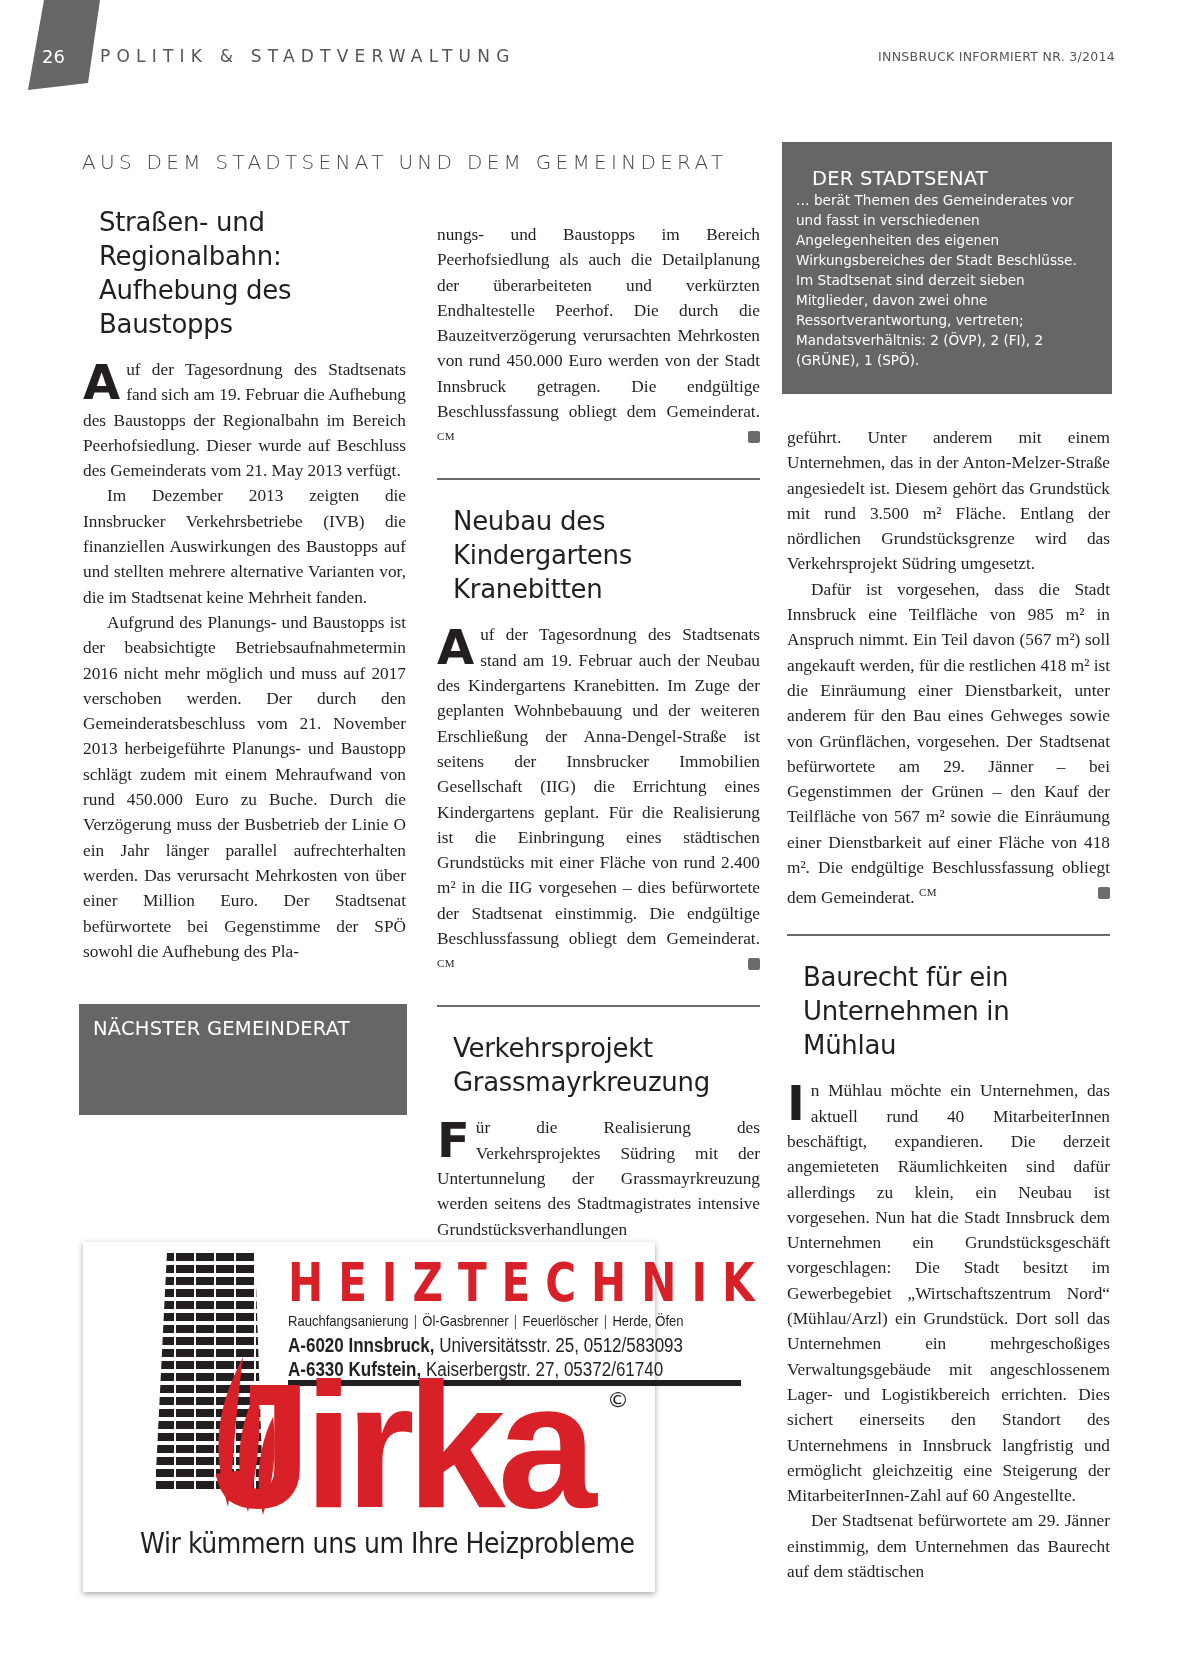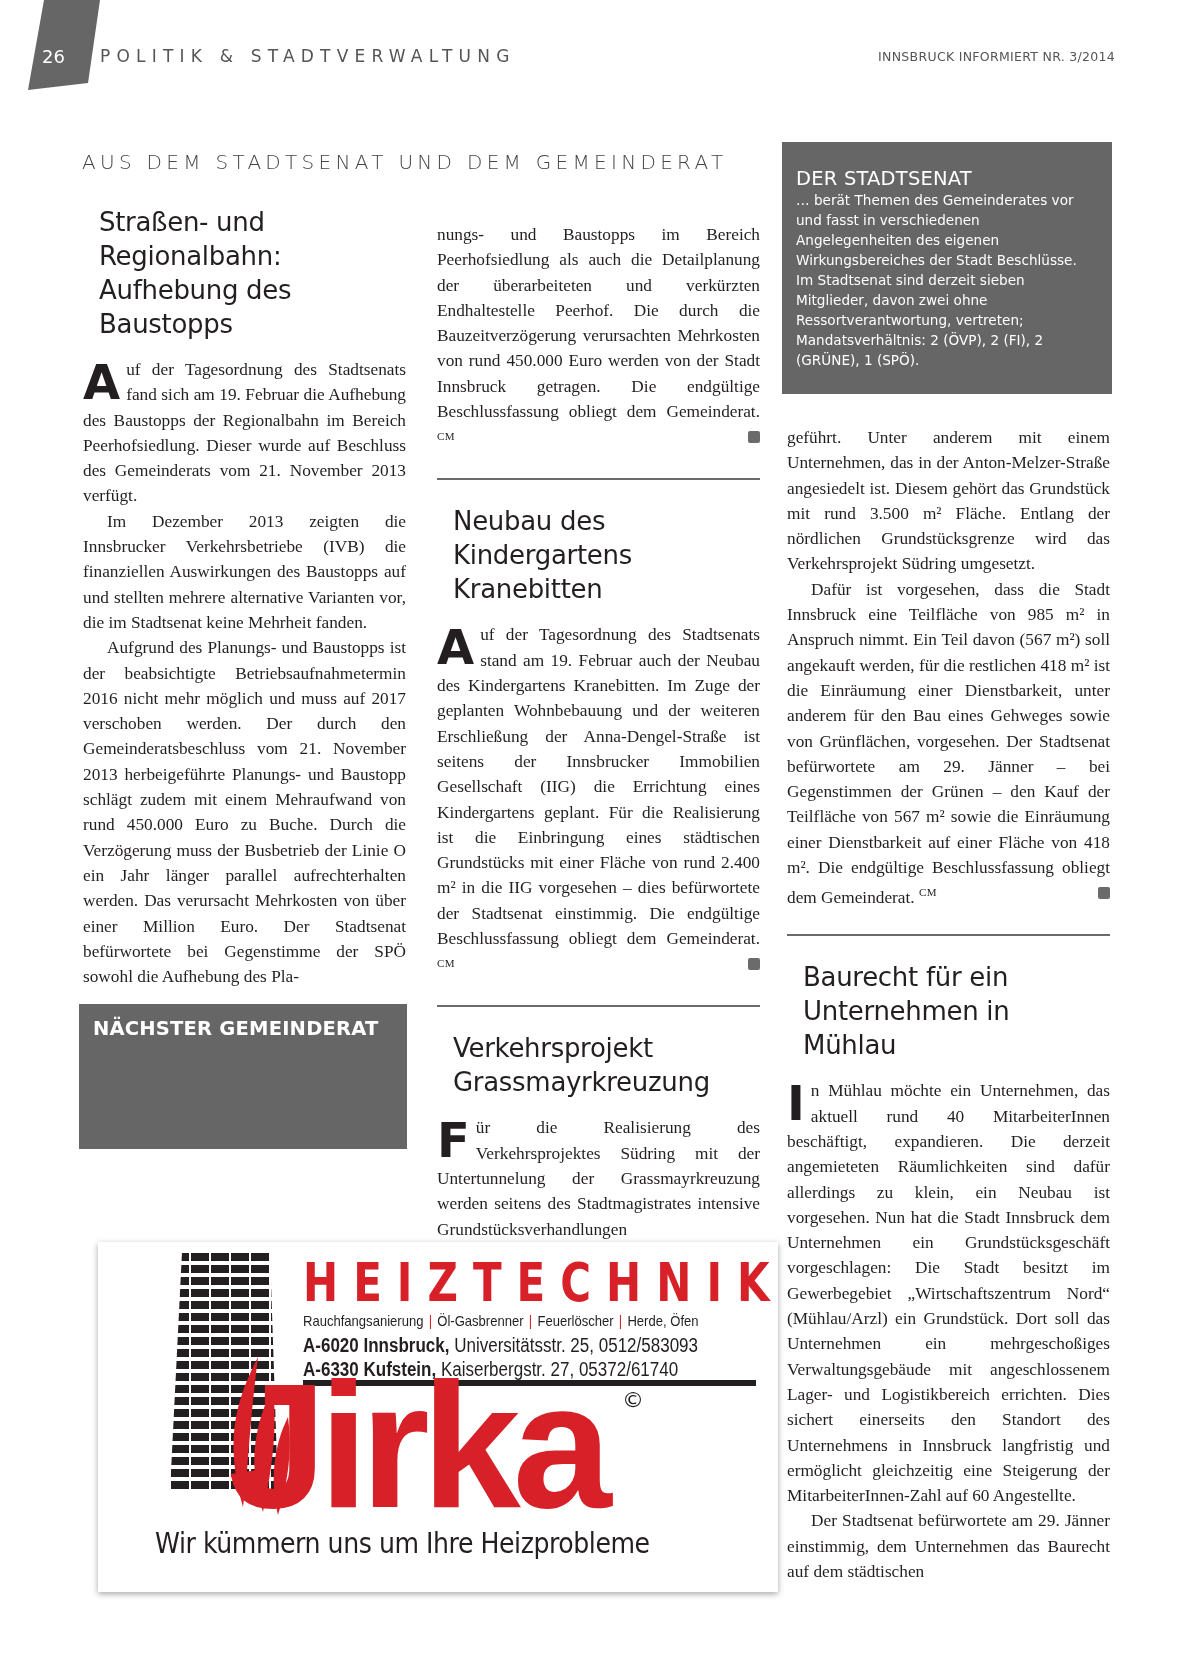--- a/index.html
+++ b/index.html
@@ -25,21 +25,21 @@
   .sig { font-size: 11px; vertical-align: super; letter-spacing: 0.5px; }
   .endmark { display: inline-block; float: right; width: 12px; height: 12px; background: #6b6b6b; border-radius: 2px; margin-top: 7px; }
   .rule { border: 0; border-top: 2px solid #6b6b6b; margin: 24px 0 24px 0; height: 0; }
 
   
   .infobox { position: absolute; background: #666666; color: #ffffff; padding: 14px 14px 18px 14px; box-sizing: border-box; }
   .infobox .box-title { font-family: "DejaVu Sans", sans-serif; font-size: 19.5px; line-height: 22px; letter-spacing: 0.2px; }
   .infobox .box-text { font-family: "DejaVu Sans", sans-serif; font-size: 13.6px; line-height: 20px; }
 
   
-  .ad { position: absolute; left: 98px; top: 1242px; width: 680px; height: 350px; background: #fff; box-shadow: 0 2px 6px rgba(0,0,0,0.35); }
+  .ad { position: absolute; left: 83px; top: 1242px; width: 572px; height: 350px; background: #fff; box-shadow: 0 2px 6px rgba(0,0,0,0.35); }
   .ad-title { position: absolute; left: 205px; top: 10px; font-family: "DejaVu Sans", sans-serif; font-weight: bold; font-size: 42px; letter-spacing: 15px; color: #d72027; transform: scaleY(1.25); transform-origin: top left; }
   .ad-services { position: absolute; left: 205px; top: 70px; font-family: "Liberation Sans", sans-serif; font-size: 15px; color: #231f20; transform: scaleX(0.87); transform-origin: left; white-space: nowrap; }
   .ad-services .sep { color: #d72027; padding: 0 6px; }
   .ad-addr { position: absolute; left: 205px; font-family: "Liberation Sans", sans-serif; font-size: 20px; color: #231f20; transform: scaleX(0.85); transform-origin: left; white-space: nowrap; }
   .ad-addr b { font-weight: bold; }
   .ad-bar { position: absolute; left: 205px; top: 138px; width: 453px; height: 6px; background: #231f20; }
   .ad-brand { position: absolute; left: 130px; top: 115px; font-family: "Liberation Sans", sans-serif; font-weight: bold; font-size: 178px; letter-spacing: -8px; color: #d72027; line-height: 1; text-align: center; }
   .ad-copy { position: absolute; left: 524px; top: 145px; font-family: "DejaVu Sans", sans-serif; font-size: 22px; color: #231f20; }
   .ad-slogan { position: absolute; left: 57px; top: 285px; font-family: "DejaVu Sans", sans-serif; font-size: 28px; color: #231f20; letter-spacing: -0.5px; transform: scaleX(0.9); transform-origin: left; white-space: nowrap; }
 </style>
@@ -49,41 +49,41 @@
 <svg class="page-tab" viewBox="0 0 72 90">
   <polygon points="16,0 72,0 60,83 0,90" fill="#666666"></polygon>
 </svg>
 <div class="page-num">26</div>
 <div class="section-title">POLITIK &amp; STADTVERWALTUNG</div>
 <div class="issue">INNSBRUCK INFORMIERT NR. 3/2014</div>
 <div class="main-heading">AUS DEM STADTSENAT UND DEM GEMEINDERAT</div>
 
 <div class="col col1" style="top:205px;">
   <h2 class="art-title">Straßen- und Regionalbahn: Aufhebung des Baustopps</h2>
-  <p class="body"><span class="dropcap">A</span><span>uf der Tagesordnung des Stadtsenats fand sich am 19. Februar die Aufhebung des Baustopps der Regionalbahn im Bereich Peerhofsiedlung. Dieser wurde auf Beschluss des Gemeinderats vom 21. November 2013 verfügt.</span></p>
+  <p class="body"><span class="dropcap">A</span><span>uf der Tagesordnung des Stadtsenats fand sich am 19. Februar die Aufhebung des Baustopps der Regionalbahn im Bereich Peerhofsiedlung. Dieser wurde auf Beschluss des Gemeinderats vom 21. May 2013 verfügt.</span></p>
   <p class="body indent">Im Dezember 2013 zeigten die Innsbrucker Verkehrsbetriebe (IVB) die finanziellen Auswirkungen des Baustopps auf und stellten mehrere alternative Varianten vor, die im Stadtsenat keine Mehrheit fanden.</p>
   <p class="body indent">Aufgrund des Planungs- und Baustopps ist der beabsichtigte Betriebsaufnahmetermin 2016 nicht mehr möglich und muss auf 2017 verschoben werden. Der durch den Gemeinderatsbeschluss vom 21. November 2013 herbeigeführte Planungs- und Baustopp schlägt zudem mit einem Mehraufwand von rund 450.000 Euro zu Buche. Durch die Verzögerung muss der Busbetrieb der Linie O ein Jahr länger parallel aufrechterhalten werden. Das verursacht Mehrkosten von über einer Million Euro. Der Stadtsenat befürwortete bei Gegenstimme der SPÖ sowohl die Aufhebung des Pla-</p>
 </div>
 
-<div class="infobox" style="left:79px; top:1004px; width:328px; height:145px;font-weight:bold;">
+<div class="infobox" style="left:79px; top:1004px; width:328px; height:111px;">
   <div class="box-title">NÄCHSTER GEMEINDERAT</div>
 </div>
 
 <div class="col col2" style="top:222px;">
   <p class="body"><span>nungs- und Baustopps im Bereich Peerhofsiedlung als auch die Detailplanung der überarbeiteten und verkürzten Endhaltestelle Peerhof. Die durch die Bauzeitverzögerung verursachten Mehrkosten von rund 450.000 Euro werden von der Stadt Innsbruck getragen. Die endgültige Beschlussfassung obliegt dem Gemeinderat.</span> <span class="sig">CM</span><span class="endmark"></span></p>
   <hr class="rule">
   <h2 class="art-title">Neubau des Kindergartens Kranebitten</h2>
   <p class="body"><span class="dropcap">A</span><span>uf der Tagesordnung des Stadtsenats stand am 19. Februar auch der Neubau des Kindergartens Kranebitten. Im Zuge der geplanten Wohnbebauung und der weiteren Erschließung der Anna-Dengel-Straße ist seitens der Innsbrucker Immobilien Gesellschaft (IIG) die Errichtung eines Kindergartens geplant. Für die Realisierung ist die Einbringung eines städtischen Grundstücks mit einer Fläche von rund 2.400 m² in die IIG vorgesehen – dies befürwortete der Stadtsenat einstimmig. Die endgültige Beschlussfassung obliegt dem Gemeinderat.</span> <span class="sig">CM</span><span class="endmark"></span></p>
   <hr class="rule">
   <h2 class="art-title">Verkehrsprojekt Grassmayrkreuzung</h2>
   <p class="body"><span class="dropcap">F</span><span>ür die Realisierung des Verkehrsprojektes Südring mit der Untertunnelung der Grassmayrkreuzung werden seitens des Stadtmagistrates intensive Grundstücksverhandlungen</span></p>
 </div>
 
 <div class="infobox" style="left:782px; top:142px; width:330px; height:252px;">
-  <div class="box-title" style="margin-top:12px;">DER STADTSENAT</div>
+  <div class="box-title" style="margin-top:12px;margin-left:16px;">DER STADTSENAT</div>
   <div class="box-text">… berät Themen des Gemeinderates vor und fasst in verschiedenen Angelegenheiten des eigenen Wirkungsbereiches der Stadt Beschlüsse. Im Stadtsenat sind derzeit sieben Mitglieder, davon zwei ohne Ressortverantwortung, vertreten; Mandatsverhältnis: 2 (ÖVP), 2 (FI), 2 (GRÜNE), 1 (SPÖ).</div>
 </div>
 
 <div class="col col3" style="top:425px;">
   <p class="body">geführt. Unter anderem mit einem Unternehmen, das in der Anton-Melzer-Straße angesiedelt ist. Diesem gehört das Grundstück mit rund 3.500 m² Fläche. Entlang der nördlichen Grundstücksgrenze wird das Verkehrsprojekt Südring umgesetzt.</p>
   <p class="body indent"><span>Dafür ist vorgesehen, dass die Stadt Innsbruck eine Teilfläche von 985 m² in Anspruch nimmt. Ein Teil davon (567 m²) soll angekauft werden, für die restlichen 418 m² ist die Einräumung einer Dienstbarkeit, unter anderem für den Bau eines Gehweges sowie von Grünflächen, vorgesehen. Der Stadtsenat befürwortete am 29. Jänner – bei Gegenstimmen der Grünen – den Kauf der Teilfläche von 567 m² sowie die Einräumung einer Dienstbarkeit auf einer Fläche von 418 m². Die endgültige Beschlussfassung obliegt dem Gemeinderat.</span> <span class="sig">CM</span><span class="endmark"></span></p>
   <hr class="rule">
   <h2 class="art-title">Baurecht für ein Unternehmen in Mühlau</h2>
   <p class="body"><span class="dropcap">I</span><span>n Mühlau möchte ein Unternehmen, das aktuell rund 40 MitarbeiterInnen beschäftigt, expandieren. Die derzeit angemieteten Räumlichkeiten sind dafür allerdings zu klein, ein Neubau ist vorgesehen. Nun hat die Stadt Innsbruck dem Unternehmen ein Grundstücksgeschäft vorgeschlagen: Die Stadt besitzt im Gewerbegebiet „Wirtschaftszentrum Nord“ (Mühlau/Arzl) ein Grundstück. Dort soll das Unternehmen ein mehrgeschoßiges Verwaltungsgebäude mit angeschlossenem Lager- und Logistikbereich errichten. Dies sichert einerseits den Standort des Unternehmens in Innsbruck langfristig und ermöglicht gleichzeitig eine Steigerung der MitarbeiterInnen-Zahl auf 60 Angestellte.</span></p>
   <p class="body indent">Der Stadtsenat befürwortete am 29. Jänner einstimmig, dem Unternehmen das Baurecht auf dem städtischen</p>

